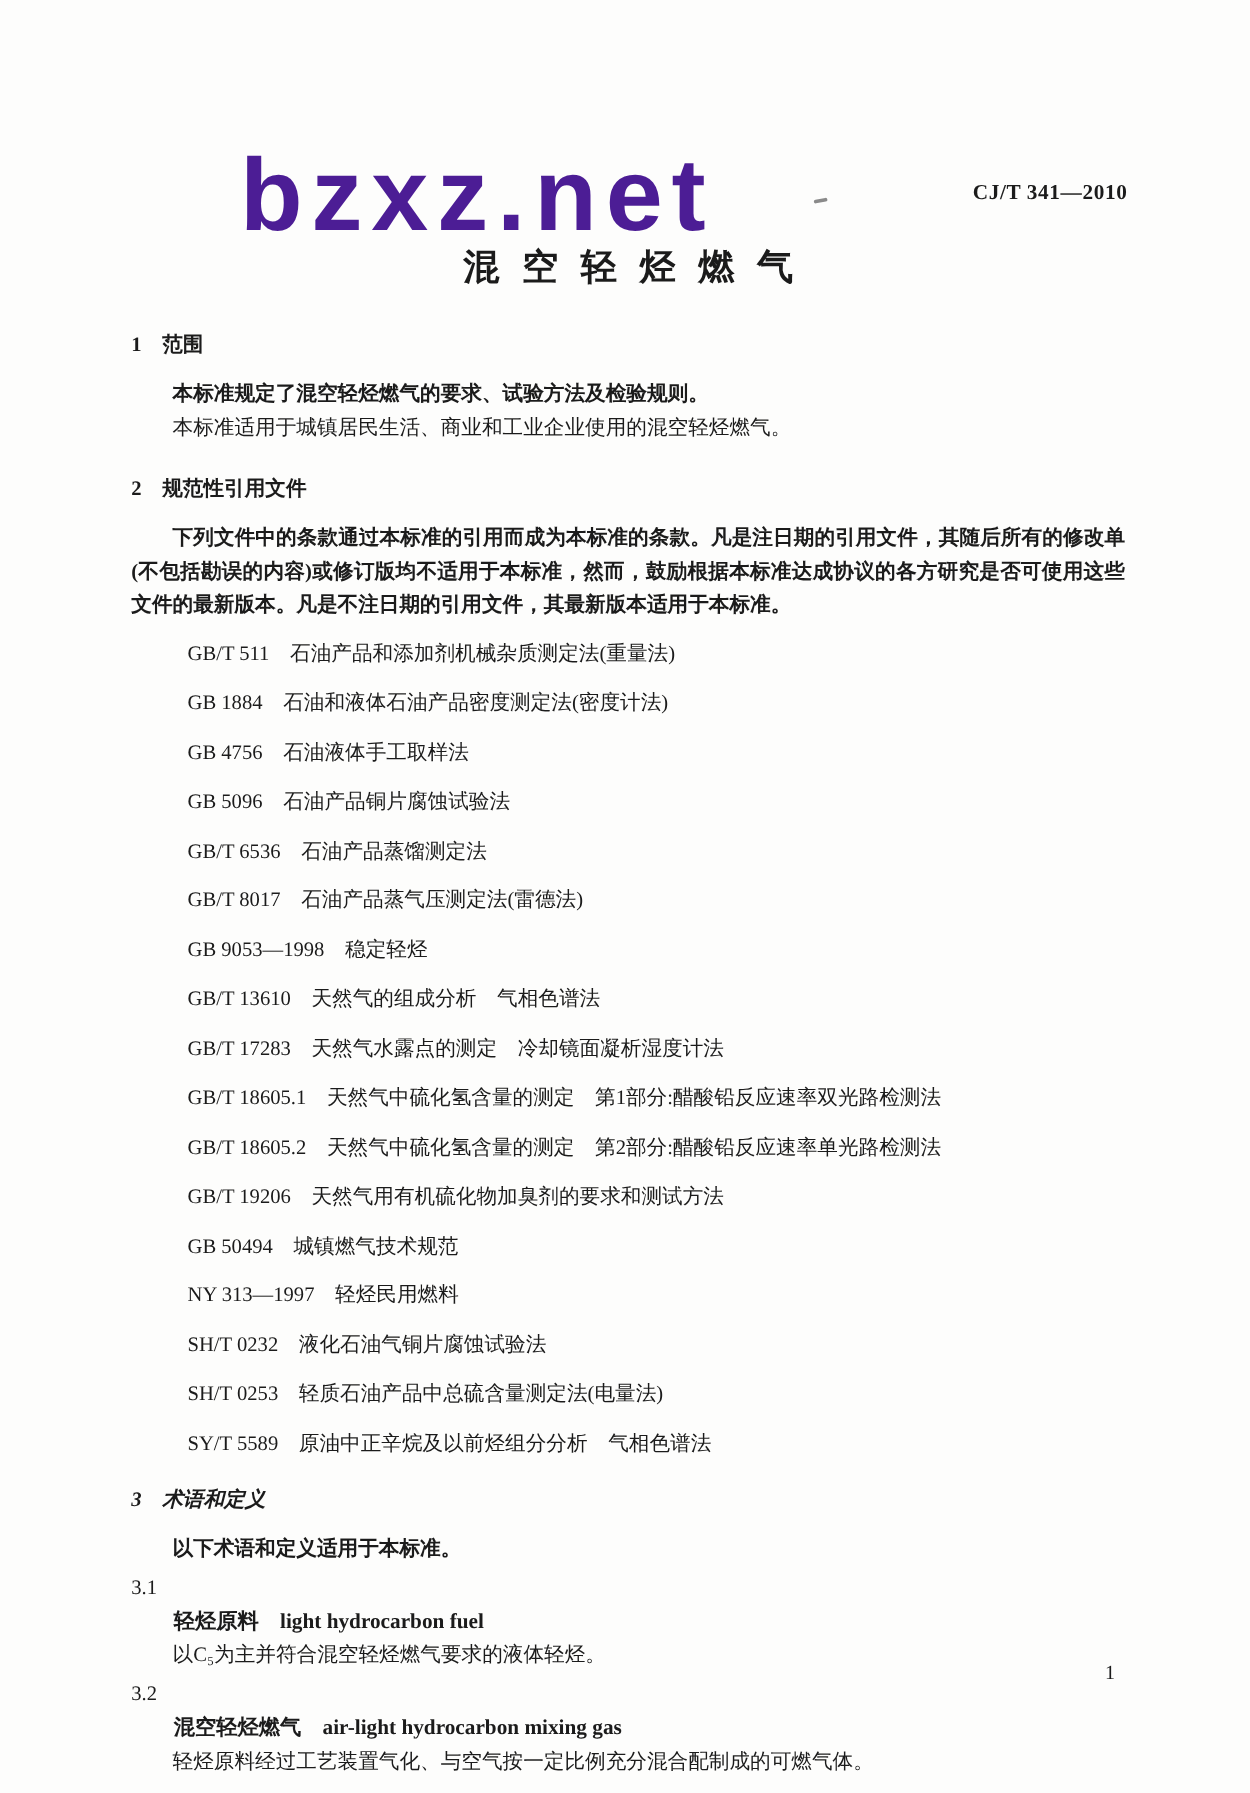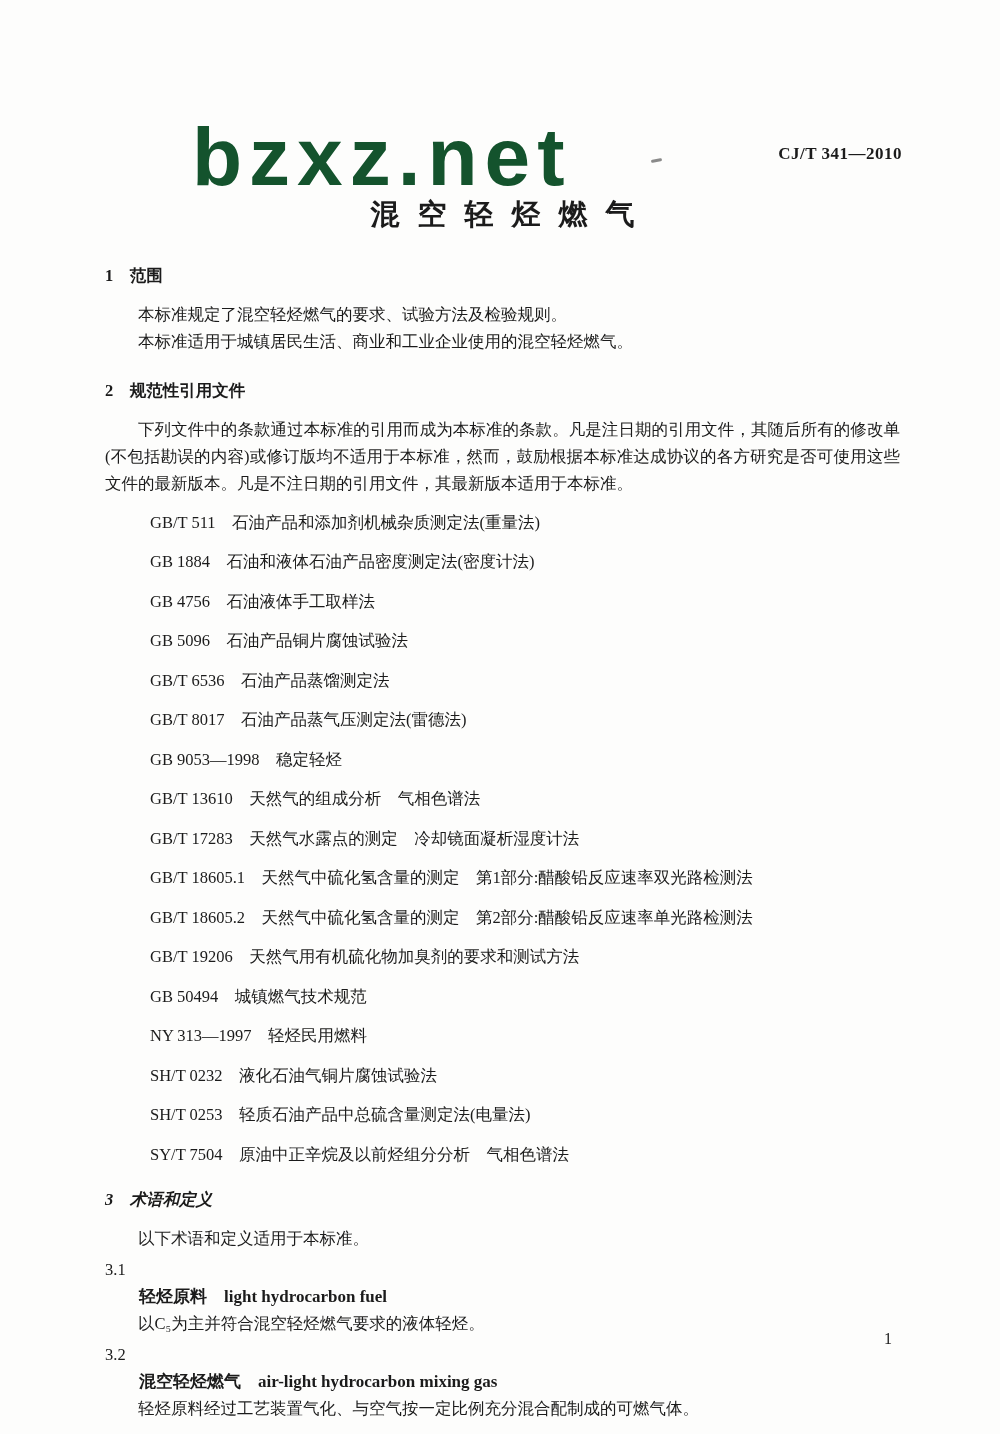--- a/index.html
+++ b/index.html
@@ -24,21 +24,21 @@
     z-index: 2;
     margin-top: 40px;
   }
   .watermark {
     position: absolute;
     top: 116px;
     left: 192px;
     font-family: "Liberation Sans", "DejaVu Sans", sans-serif;
     font-size: 82px;
     font-weight: 700;
-    color: #14532d;
+    color: #4c1d95;
     letter-spacing: 7px;
     line-height: 1;
     z-index: 0;
     user-select: none;
   }
   .artifact {
     position: absolute;
     top: 159px;
     left: 651px;
     width: 11px;
@@ -74,21 +74,21 @@
   .h-refs  { margin-top: 22px; }
   .h-terms { margin-top: 18px; font-style: italic; }
   .h-feed  { margin-top: 16px; }
   .para {
     margin: 0;
     font-size: 16.5px;
     line-height: 27px;
   }
   .indent { text-indent: 2em; }
   .justify { text-align: justify; }
-  .heading + .para { margin-top: 12px; }
+  .heading + .para { margin-top: 12px; font-weight: bold; }
   .ref-list { margin-top: 8px; }
   .ref {
     margin: 12px;
     font-size: 16.5px;
     line-height: 27.5px;
     padding-left: 2em;
     white-space: nowrap;
   }
   .clause-num {
     margin: 4px 0 0 0;
@@ -141,21 +141,21 @@
       <p class="ref">GB 9053—1998　稳定轻烃</p>
       <p class="ref">GB/T 13610　天然气的组成分析　气相色谱法</p>
       <p class="ref">GB/T 17283　天然气水露点的测定　冷却镜面凝析湿度计法</p>
       <p class="ref">GB/T 18605.1　天然气中硫化氢含量的测定　第1部分:醋酸铅反应速率双光路检测法</p>
       <p class="ref">GB/T 18605.2　天然气中硫化氢含量的测定　第2部分:醋酸铅反应速率单光路检测法</p>
       <p class="ref">GB/T 19206　天然气用有机硫化物加臭剂的要求和测试方法</p>
       <p class="ref">GB 50494　城镇燃气技术规范</p>
       <p class="ref">NY 313—1997　轻烃民用燃料</p>
       <p class="ref">SH/T 0232　液化石油气铜片腐蚀试验法</p>
       <p class="ref">SH/T 0253　轻质石油产品中总硫含量测定法(电量法)</p>
-      <p class="ref">SY/T 7504　原油中正辛烷及以前烃组分分析　气相色谱法</p>
+      <p class="ref">SY/T 5589　原油中正辛烷及以前烃组分分析　气相色谱法</p>
     </div>
 
     <h2 class="heading h-terms">3　术语和定义</h2>
     <p class="para indent">以下术语和定义适用于本标准。</p>
 
     <p class="clause-num">3.1</p>
     <p class="term indent">轻烃原料　light hydrocarbon fuel</p>
     <p class="para indent">以C₅为主并符合混空轻烃燃气要求的液体轻烃。</p>
 
     <p class="clause-num">3.2</p>

